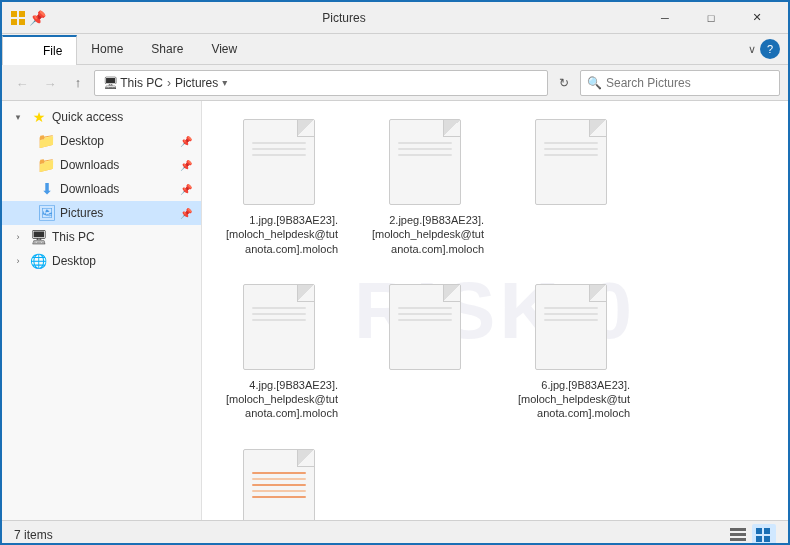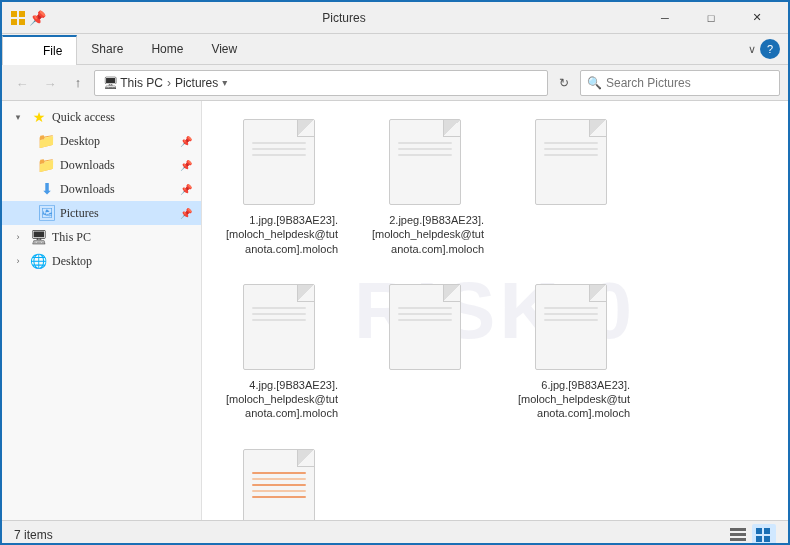--- a/index.html
+++ b/index.html
@@ -122,21 +122,21 @@
       align-items: center;
       padding: 3px 8px;
       cursor: pointer;
       font-size: 12px;
       color: #333;
       gap: 4px;
     }
     .sidebar-item.active { background: #cce5ff; }
     .sidebar-expand { width: 16px; height: 16px; display: flex; align-items: center; justify-content: center; color: #666; font-size: 9px; flex-shrink: 0; }
     .sidebar-icon { width: 18px; height: 18px; display: flex; align-items: center; justify-content: center; flex-shrink: 0; }
-    .sidebar-label { flex: 1; white-space: nowrap; overflow: hidden; text-overflow: ellipsis; font-family: Liberation Serif, serif; }
+    .sidebar-label { flex: 1; white-space: nowrap; overflow: hidden; text-overflow: ellipsis; }
     .sidebar-pin { color: #888; font-size: 10px; margin-left: 2px; }
 
     
     .files-area {
       flex: 1;
       background: #fff;
       padding: 12px;
       overflow-y: auto;
       position: relative;
     }
@@ -265,22 +265,22 @@
   <div class="window-controls">
     <div class="win-btn">─</div>
     <div class="win-btn">□</div>
     <div class="win-btn close">✕</div>
   </div>
 </div>
 
 <div class="ribbon">
   <div class="ribbon-tabs">
     <div class="ribbon-tab active">File</div>
+    <div class="ribbon-tab">Home</div>
     <div class="ribbon-tab">Share</div>
-    <div class="ribbon-tab">Home</div>
     <div class="ribbon-tab">View</div>
     <div class="ribbon-right">
       <div style="font-size:11px; color:#555; cursor:pointer;">∨</div>
       <div style="width:20px;height:20px;border-radius:50%;background:#1a6fb5;color:#fff;display:flex;align-items:center;justify-content:center;font-size:11px;cursor:pointer;">?</div>
     </div>
   </div>
 </div>
 
 <div class="address-bar">
   <div class="nav-btn disabled">←</div>

